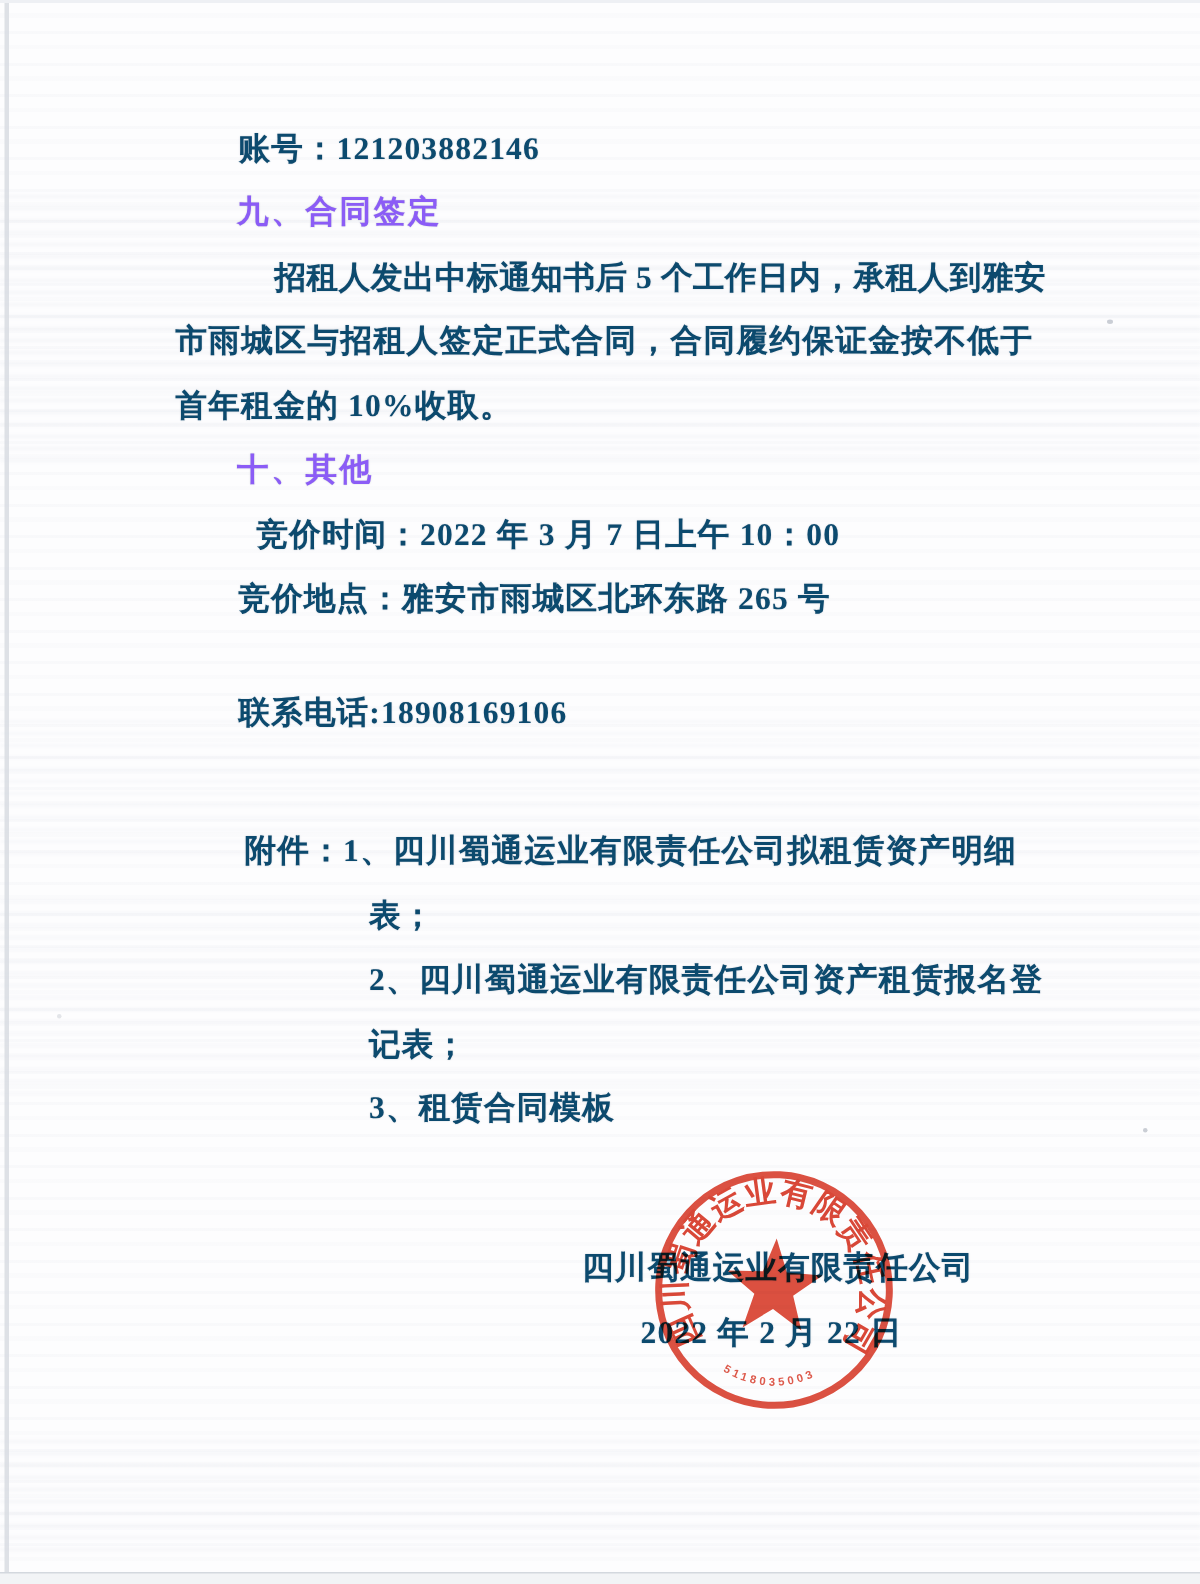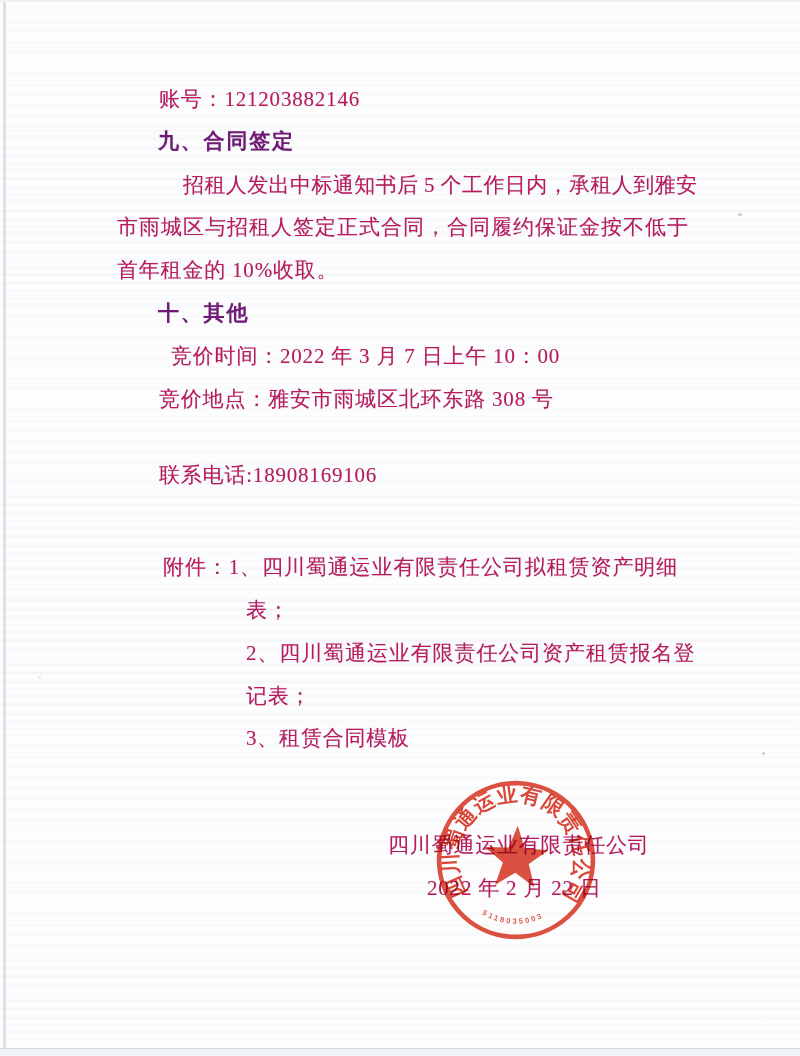--- a/index.html
+++ b/index.html
@@ -45,27 +45,28 @@
   .edge-bottom {
     position: absolute; left: 0; top: 1048px; width: 100%; height: 8px;
     background: #f2f4f6; border-top: 1px solid #d3d8de;
   }
   .speck { position: absolute; background: rgba(125,135,152,.4); border-radius: 50%; }
 
   .line {
     position: absolute;
     white-space: nowrap;
     font-size: 21px;
-    color: #be185d;
+    color: #0c4a6e;
     letter-spacing: 0.8px;
     text-shadow: 0 0 1px rgba(92,105,130,0.38);
+    font-weight: bold;
   }
   .heading {
     font-weight: 700;
-    color: #701a75;
+    color: #8b5cf6;
     letter-spacing: 1.8px;
   }
   .stamp {
     position: absolute;
     left: 430px; top: 774px;
     width: 172px; height: 172px;
     mix-blend-mode: multiply;
     opacity: 0.93;
     transform: rotate(3deg);
   }
@@ -106,21 +107,21 @@
   <div class="line" style="left:159px;top:171px;letter-spacing:0.4px;margin-left:24px;">招租人发出中标通知书后 5 个工作日内，承租人到雅安</div>
 
   <div class="line" style="left:117px;top:213px;letter-spacing:1px;">市雨城区与招租人签定正式合同，合同履约保证金按不低于</div>
 
   <div class="line" style="left:117px;top:256px;text-align:center;">首年租金的 10%收取。</div>
 
   <div class="line heading" style="left:158px;top:299px;">十、其他</div>
 
   <div class="line" style="left:159px;top:342px;margin-left:12px;">竞价时间：2022 年 3 月 7 日上午 10：00</div>
 
-  <div class="line" style="left:159px;top:385px;">竞价地点：雅安市雨城区北环东路 308 号</div>
+  <div class="line" style="left:159px;top:385px;">竞价地点：雅安市雨城区北环东路 265 号</div>
 
 
   <div class="line" style="left:159px;top:461px;">联系电话:18908169106</div>
 
   <div class="line" style="left:163px;top:553px;letter-spacing:0.9px;text-align:right;">附件：1、四川蜀通运业有限责任公司拟租赁资产明细</div>
 
   <div class="line" style="left:246px;top:596px;">表；</div>
 
   <div class="line" style="left:246px;top:639px;letter-spacing:0.9px;">2、四川蜀通运业有限责任公司资产租赁报名登</div>
 

